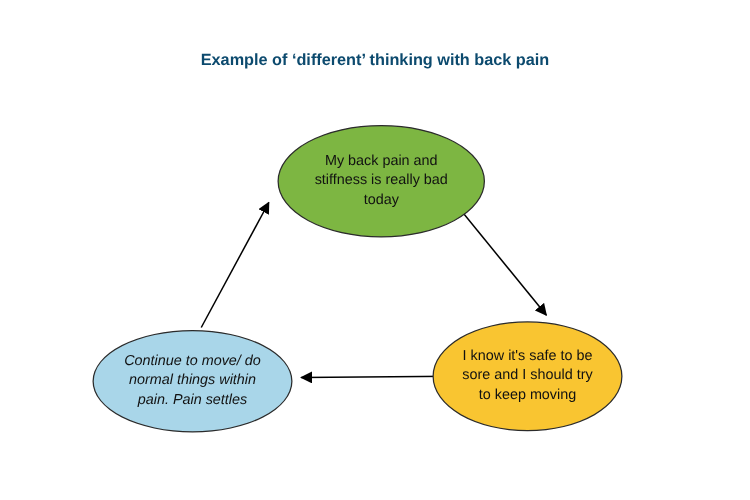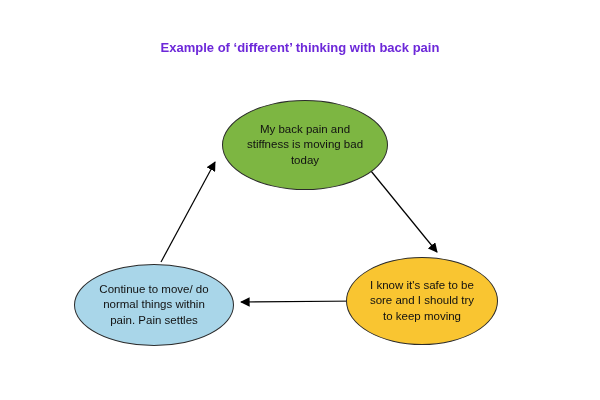--- a/index.html
+++ b/index.html
@@ -16,21 +16,21 @@
     overflow: hidden;
   }
   .diagram-title {
     position: absolute;
     top: 40px;
     left: 0;
     width: 600px;
     text-align: center;
     font-size: 13px;
     font-weight: bold;
-    color: #6d28d9;
+    color: #0c4a6e;
   }
   .node {
     position: absolute;
     border: 1px solid #2b2b2b;
     border-radius: 50%;
     display: flex;
     align-items: center;
     justify-content: center;
     text-align: center;
     font-size: 11.5px;
@@ -49,20 +49,21 @@
     left: 346px;
     top: 257px;
     width: 152px;
     height: 88px;
   }
   .node-left {
     left: 74px;
     top: 264px;
     width: 160px;
     height: 82px;
+    font-style: italic;
   }
   .arrow-layer {
     position: absolute;
     left: 0;
     top: 0;
     width: 600px;
     height: 400px;
     pointer-events: none;
   }
 </style>
@@ -78,21 +79,21 @@
       <marker id="arrowhead" viewBox="0 0 10 10" refX="9" refY="5" markerWidth="8" markerHeight="8" orient="auto-start-reverse">
         <path d="M0,0 L10,5 L0,10 z" fill="#000000"></path>
       </marker>
     </defs>
     <line x1="371" y1="171" x2="437" y2="252" stroke="#000000" stroke-width="1.2" marker-end="url(#arrowhead)"></line>
     <line x1="362" y1="301" x2="241" y2="302" stroke="#000000" stroke-width="1.2" marker-end="url(#arrowhead)"></line>
     <line x1="161" y1="262" x2="215" y2="162" stroke="#000000" stroke-width="1.2" marker-end="url(#arrowhead)"></line>
   </svg>
 
   <div class="node node-top" style="background: rgb(125, 182, 66);">
-    <span>My back pain and stiffness is moving bad today</span>
+    <span>My back pain and stiffness is really bad today</span>
   </div>
 
   <div class="node node-right" style="background: rgb(249, 197, 49);">
     <span>I know it's safe to be sore and I should try to keep moving</span>
   </div>
 
   <div class="node node-left" style="background: rgb(169, 214, 233);">
     <span>Continue to move/ do normal things within pain. Pain settles</span>
   </div>
 

